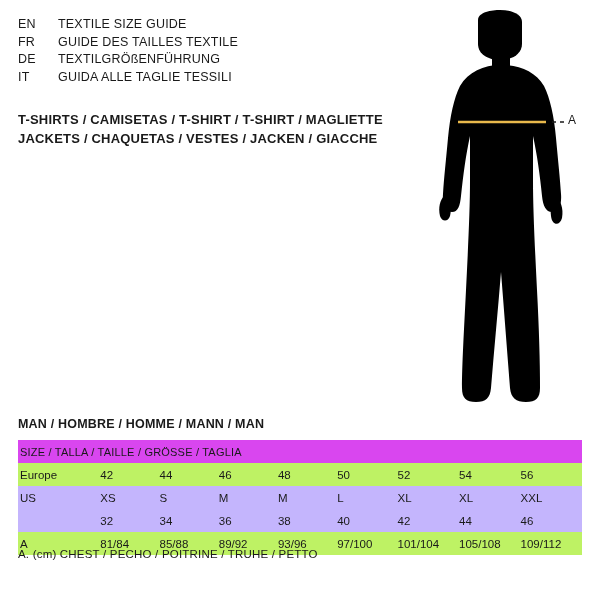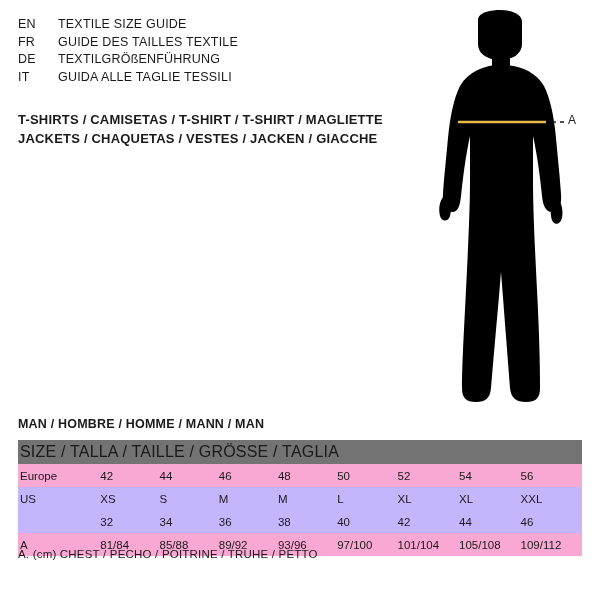--- a/index.html
+++ b/index.html
@@ -94,29 +94,29 @@
     width: 564px;
     border-collapse: collapse;
     font-size: 11.5px;
   }
   table.size-table td {
     padding: 3px 0 3px 0;
     height: 17px;
     vertical-align: middle;
   }
   .row-head td {
-    background: #737373;
-    font-size: 16px;
+    background: #d946ef;
+    font-size: 11px;
     letter-spacing: 0.2px;
   }
   .row-shade td {
     background: #c4b5fd;
   }
   .row-plain td {
-    background: #f9a8d4;
+    background: #bef264;
   }
   .col-label {
     width: 90px;
     padding-left: 2px !important;
   }
   .cell {
     width: 66px;
     text-align: left;
   }
   .footnote {

